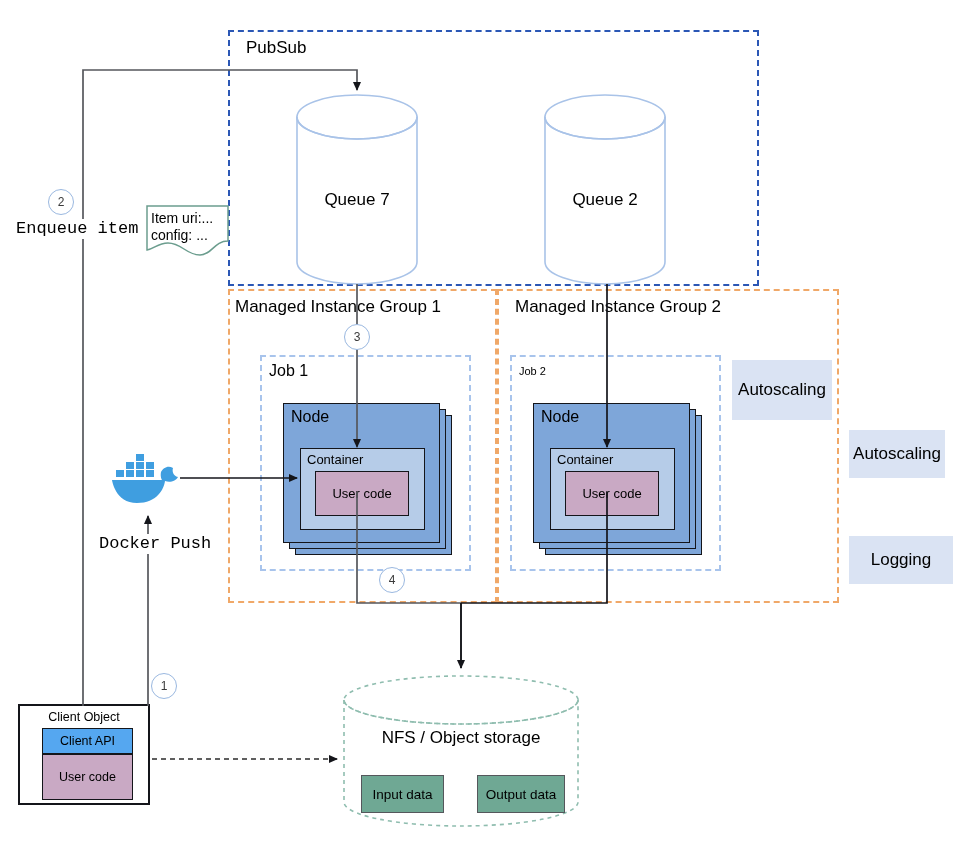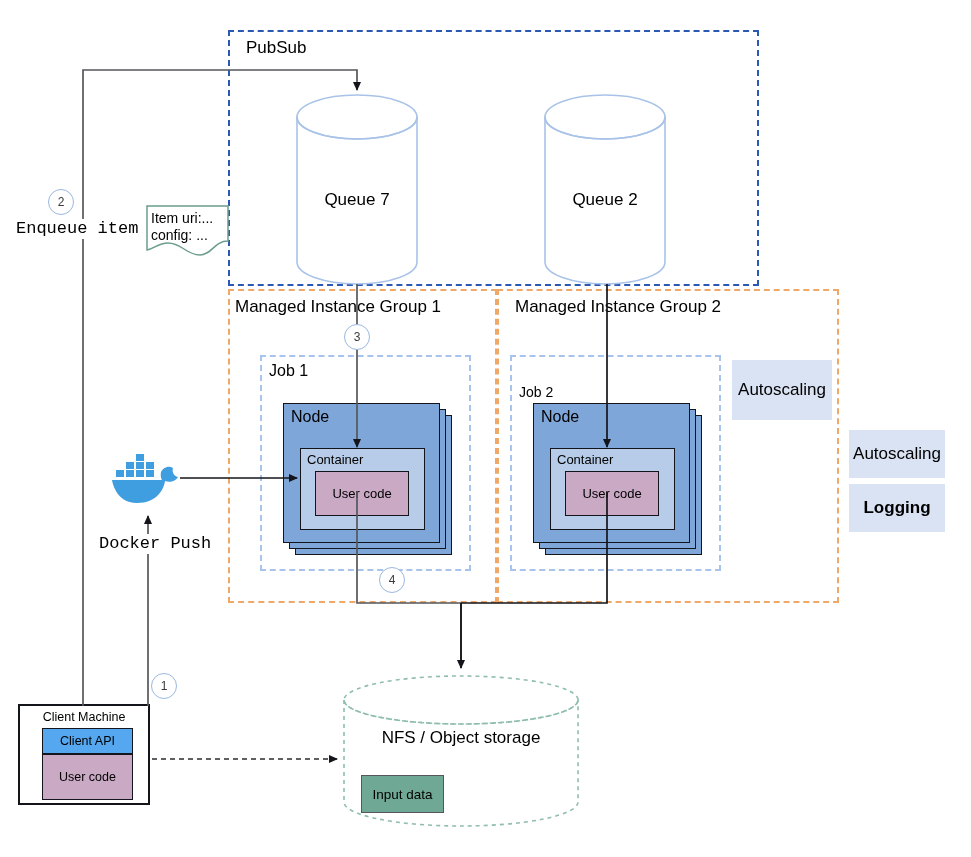--- a/index.html
+++ b/index.html
@@ -198,21 +198,21 @@
   <div class="abs region-mig z2" style="left:228px;top:289px;width:265px;height:310px;"></div>
   <div class="region-label z3" style="left:235px;top:297px;">Managed Instance Group 1</div>
 
   <div class="abs region-mig z2" style="left:497px;top:289px;width:338px;height:310px;"></div>
   <div class="region-label z3" style="left:515px;top:297px;">Managed Instance Group 2</div>
 
   <div class="abs region-job z2" style="left:260px;top:355px;width:207px;height:212px;"></div>
   <div class="region-label z3" style="left:269px;top:361px;font-size:16px;">Job 1</div>
 
   <div class="abs region-job z2" style="left:510px;top:355px;width:207px;height:212px;"></div>
-  <div class="region-label z3" style="left:519px;top:361px;font-size:14px;margin-top:21px;">Job 2</div>
+  <div class="region-label z3" style="left:519px;top:361px;font-size:11px;">Job 2</div>
 
   <svg class="layer z3">
 
     <g>
       <path d="M297,117 L297,262 A60,22 0 0 0 417,262 L417,117 Z" fill="#ffffff" stroke="#a9c3e8" stroke-width="1.6"></path>
       <ellipse cx="357" cy="117" rx="60" ry="22" fill="#ffffff" stroke="#a9c3e8" stroke-width="1.6"></ellipse>
       <path d="M297,117 A60,22 0 0 0 417,117" fill="none" stroke="#a9c3e8" stroke-width="1.6"></path>
     </g>
 
     <g>
@@ -249,21 +249,21 @@
   <div class="abs node-main z4" style="left:533px;top:403px;width:157px;height:140px;">
     <span class="node-label">Node</span>
     <div class="container-box" style="left:16px;top:44px;width:125px;height:82px;">
       <span class="container-label">Container</span>
       <div class="usercode-box" style="left:14px;top:22px;width:94px;height:45px;">User code</div>
     </div>
   </div>
 
   <div class="chip z5" style="left:732px;top:360px;width:100px;height:60px;">Autoscaling</div>
   <div class="chip z5" style="left:849px;top:430px;width:96px;height:48px;">Autoscaling</div>
-  <div class="chip z5" style="left:849px;top:484px;width:96px;height:48px;font-weight:bold;">Logging</div>
+  <div class="chip z5" style="left:849px;top:536px;width:104px;height:48px;">Logging</div>
 
   <svg class="layer z4">
     <g fill="#3f9ee0">
       <rect x="126" y="470" width="8" height="7"></rect>
       <rect x="136" y="470" width="8" height="7"></rect>
       <rect x="146" y="470" width="8" height="7"></rect>
       <rect x="126" y="462" width="8" height="7"></rect>
       <rect x="136" y="462" width="8" height="7"></rect>
       <rect x="146" y="462" width="8" height="7"></rect>
       <rect x="136" y="454" width="8" height="7"></rect>
@@ -272,34 +272,35 @@
                C112,480 115,503 137,503
                C157,503 164,489 165,481
                C170,483 176,481 178,477
                C173,476 172,471 173,468
                C168,465 163,468 161,472
                C160,477 162,480 162,480 Z"></path>
     </g>
   </svg>
 
   <div class="client-machine z4" style="left:18px;top:704px;width:132px;height:101px;">
-    <div class="cm-title">Client Machine</div>
+    <div class="cm-title">Client Object</div>
     <div class="cm-api" style="left:22px;top:22px;width:91px;height:26px;">Client API</div>
     <div class="cm-code" style="left:22px;top:48px;width:91px;height:46px;">User code</div>
   </div>
 
   <svg class="layer z3">
     <g>
       <path d="M344,700 L344,802 A117,24 0 0 0 578,802 L578,700 Z" fill="#ffffff" stroke="#8fbdaf" stroke-width="1.6" stroke-dasharray="4,4"></path>
       <ellipse cx="461" cy="700" rx="117" ry="24" fill="#ffffff" stroke="#8fbdaf" stroke-width="1.6" stroke-dasharray="4,4"></ellipse>
       <path d="M344,700 A117,24 0 0 0 578,700" fill="none" stroke="#8fbdaf" stroke-width="1.6" stroke-dasharray="4,4"></path>
     </g>
   </svg>
   <div class="storage-label z4" style="left:344px;top:728px;width:234px;">NFS / Object storage</div>
   <div class="data-chip z4" style="left:361px;top:775px;width:83px;height:38px;">Input data</div>
+  <div class="data-chip z4" style="left:477px;top:775px;width:88px;height:38px;">Output data</div>
 
   <svg class="layer z5">
     <defs>
       <marker id="arrowBlack" markerWidth="10" markerHeight="10" refX="8" refY="4" orient="auto" markerUnits="userSpaceOnUse">
         <path d="M0,0 L9,4 L0,8 z" fill="#14151a"></path>
       </marker>
       <marker id="arrowGray" markerWidth="10" markerHeight="10" refX="8" refY="4" orient="auto" markerUnits="userSpaceOnUse">
         <path d="M0,0 L9,4 L0,8 z" fill="#55575c"></path>
       </marker>
     </defs>

